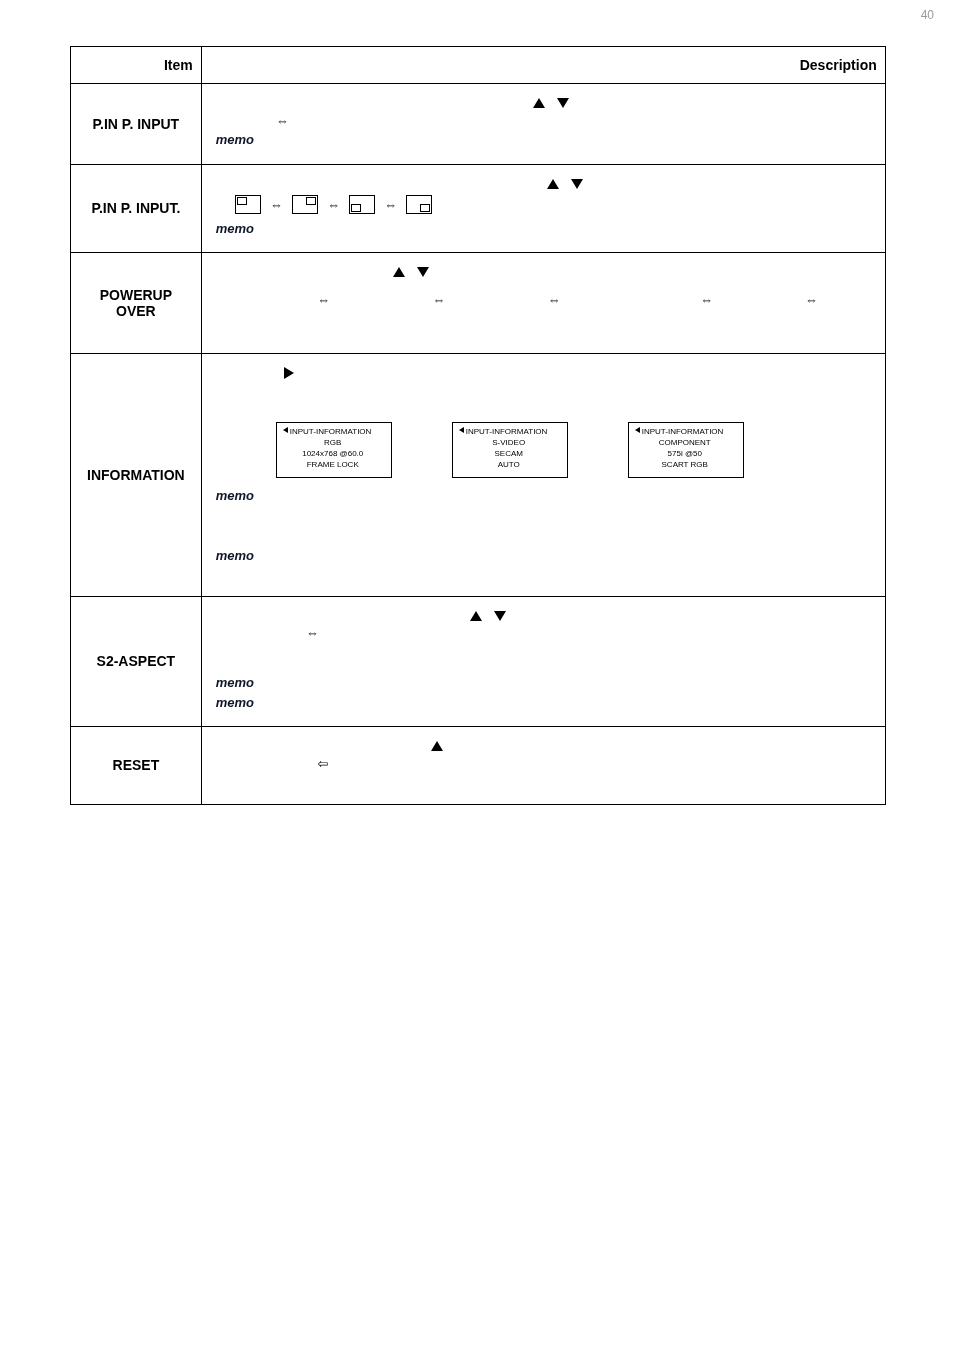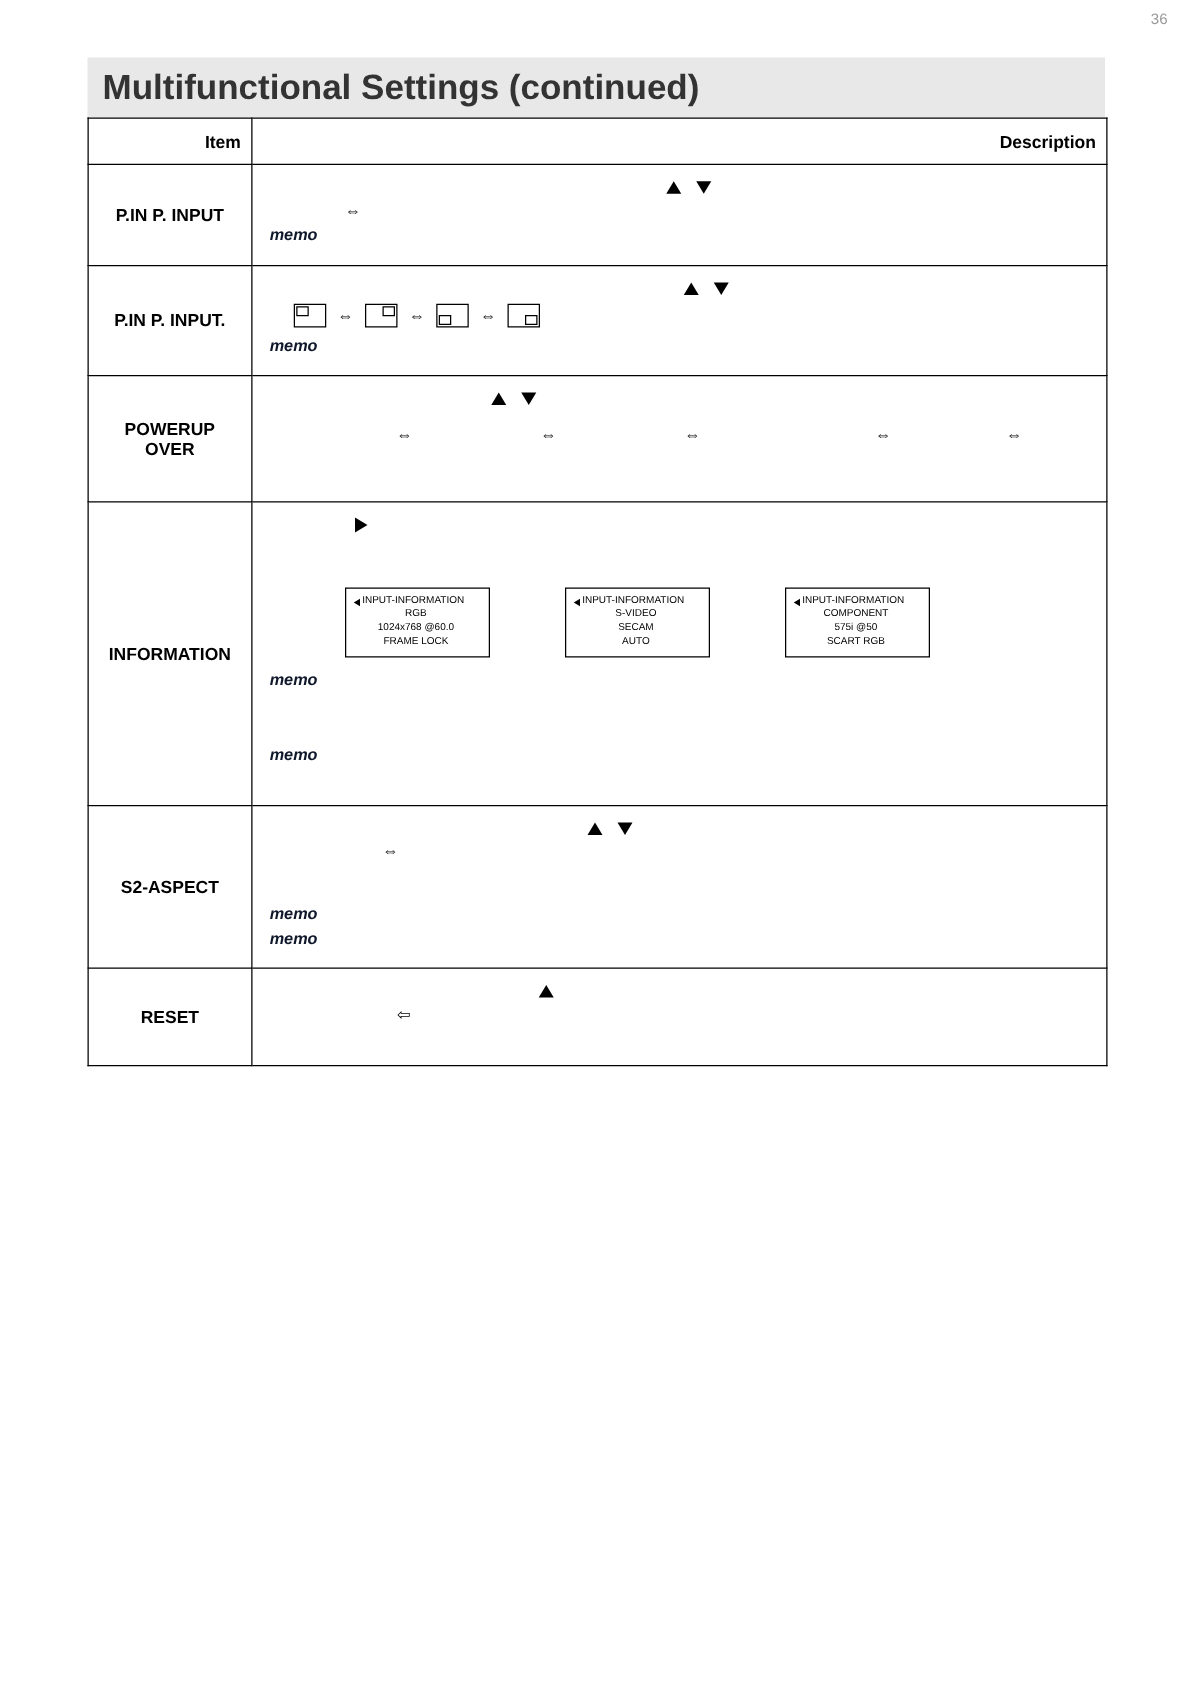--- a/index.html
+++ b/index.html
@@ -111,41 +111,40 @@
       padding: 4px 8px 6px 6px;
       font-size: 8px;
       line-height: 1.35;
       text-align: center;
       min-width: 100px;
       color: #000;
     }
     .info-box .hdr {
       font-size: 8px;
       display: flex;
-      align-items: flex-end;
+      align-items: flex-start;
       gap: 2px;
       justify-content: flex-start;
       margin-bottom: 1px;
     }
     .arrows-inline {
       white-space: nowrap;
     }
     .arrows-inline > * { margin: 0 3px; }
     .updown { margin-left: 2px; }
     .updown .tri-up, .updown .tri-down { margin: 0 6px; }
     .desc-line { min-height: 16px; }
     .powerup-line { display:flex; align-items:center; gap: 34px; margin-top:4px;}
   </style>
 </head>
 <body>
 
-<div class="page-number">36</div>
+<div class="page-number">40</div>
 
 <div class="page">
-  <div class="title-bar">Multifunctional Settings (continued)</div>
 
   <table class="main">
     <thead>
       <tr>
         <th>Item</th>
         <th>Description</th>
       </tr>
     </thead>
     <tbody>
 

